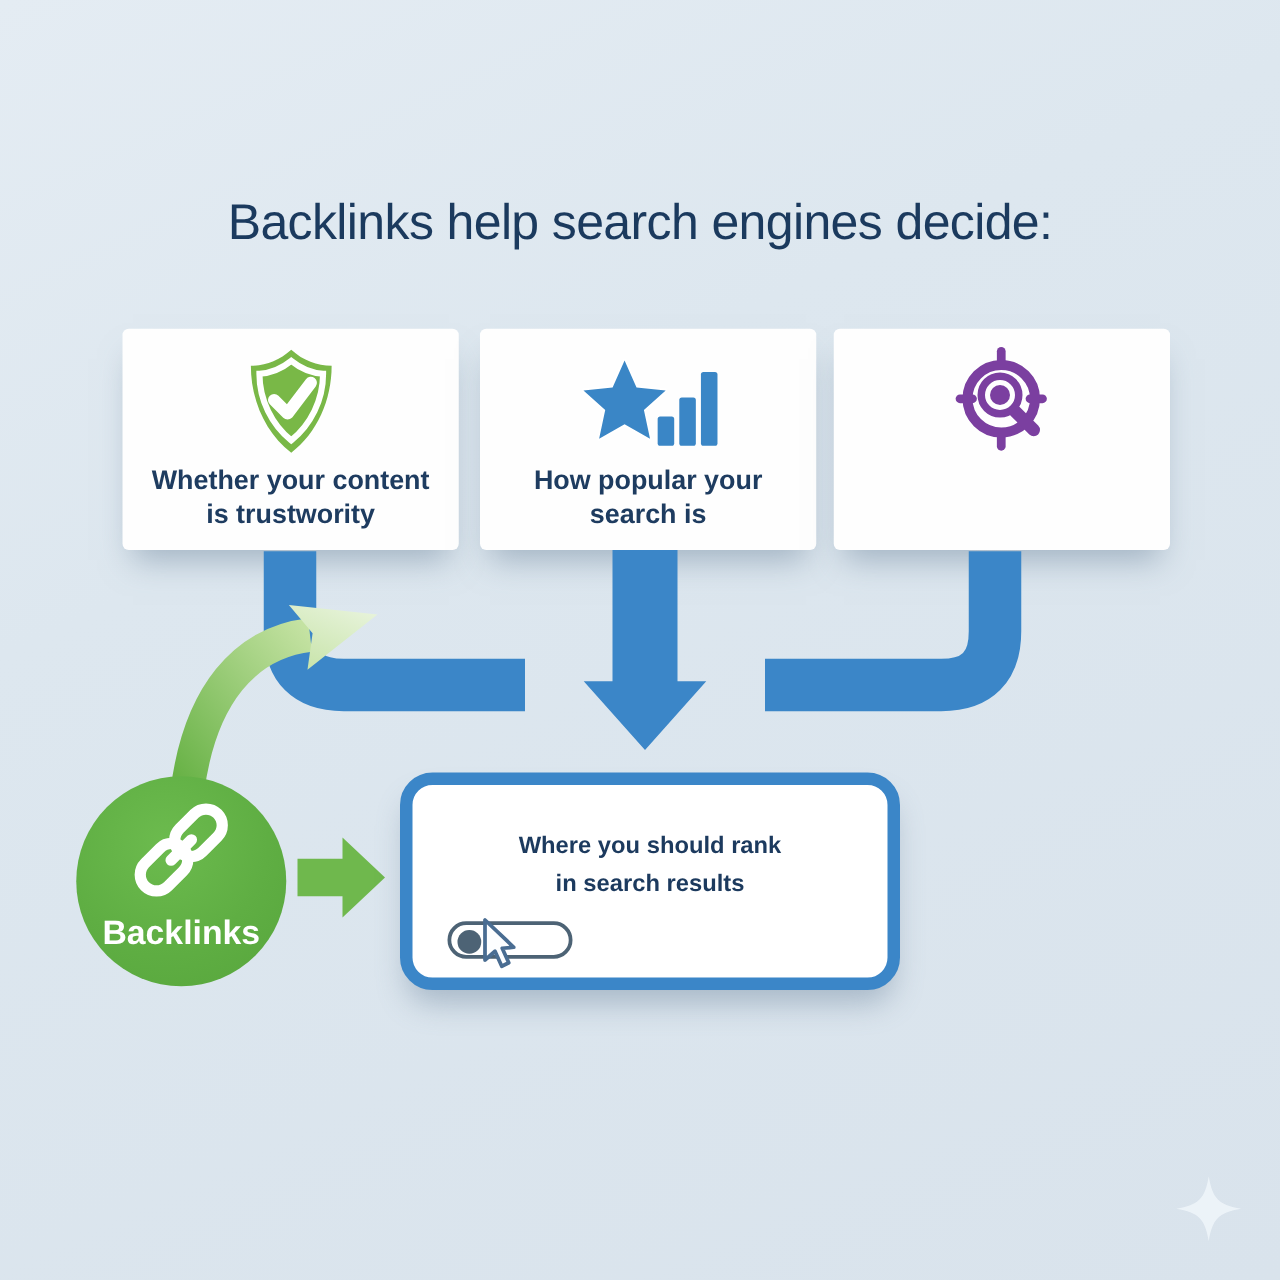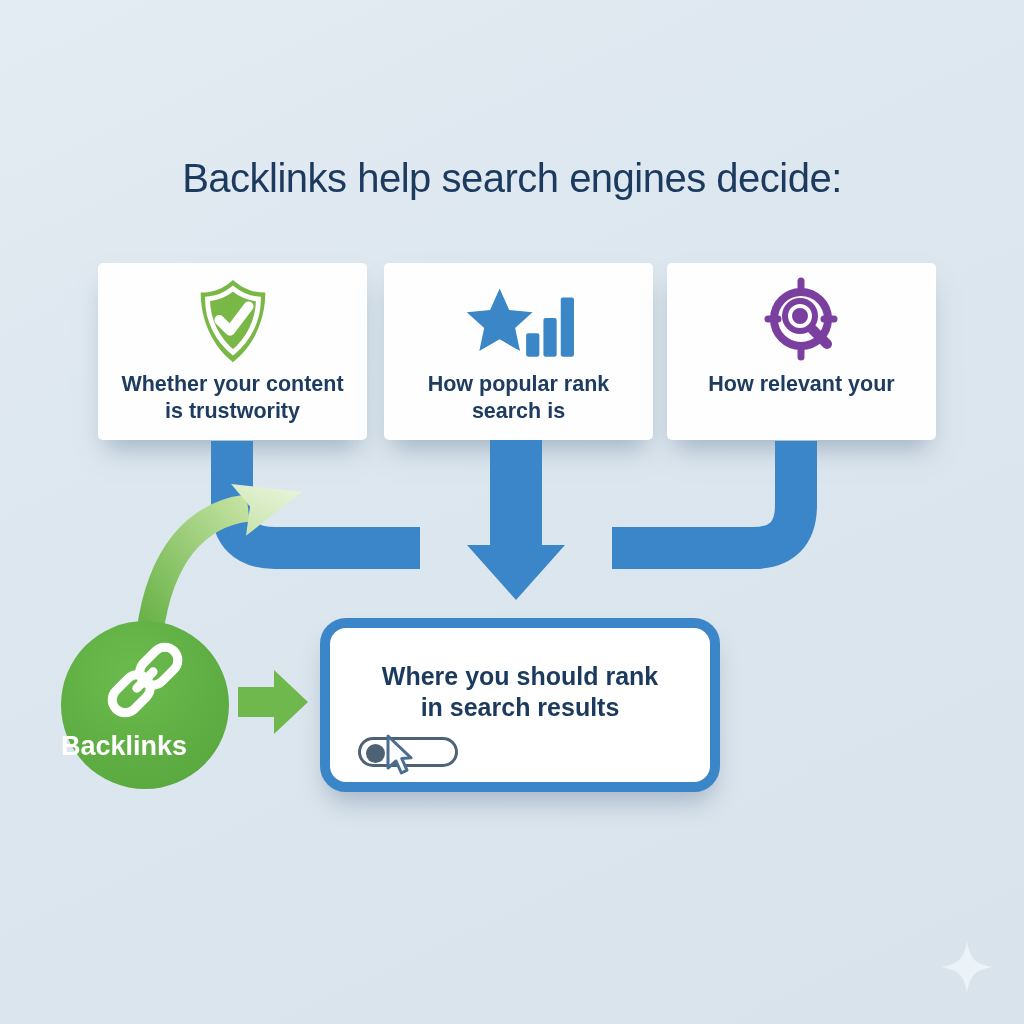--- a/index.html
+++ b/index.html
@@ -18,28 +18,28 @@
     display:flex;flex-direction:column;align-items:center;z-index:2;
   }
   .card.c1{left:98px}.card.c2{left:384px}.card.c3{left:667px}
   .iconwrap{height:100px;margin-top:8px;display:flex;align-items:center;justify-content:center;}
   .card-label{font-size:21.5px;font-weight:bold;color:#1e3c60;text-align:center;line-height:27px;}
   .arrows{position:absolute;left:0;top:0;z-index:3;pointer-events:none;}
   .badge{
     position:absolute;left:61px;top:621px;width:168px;height:168px;border-radius:50%;
     background:radial-gradient(circle at 42% 32%,#6cbb4e 0%,#5fae43 55%,#57a63c 100%);z-index:4;
   }
-  .badge-label{position:absolute;left:0;top:110px;width:100%;text-align:left;color:#fff;font-weight:bold;font-size:27px;}
+  .badge-label{position:absolute;left:0;top:110px;width:100%;text-align:center;color:#fff;font-weight:bold;font-size:27px;}
   .chain{position:absolute;left:40px;top:16px;}
   .result{
     position:absolute;left:320px;top:618px;width:400px;height:174px;box-sizing:border-box;
     background:#fff;border:10px solid #3b86c8;border-radius:26px;z-index:4;
     box-shadow:0 16px 24px -6px rgba(104,128,152,.45);
   }
-  .result-text{margin-top:33px;text-align:center;font-size:25px;font-weight:bold;color:#1c3a5e;line-height:31px;}
+  .result-text{margin-top:33px;text-align:center;font-size:19px;font-weight:bold;color:#1c3a5e;line-height:31px;}
   .pill{
     position:absolute;left:28px;top:109px;width:100px;height:30px;box-sizing:border-box;
     border:3px solid #4d6375;border-radius:16px;background:#fff;
   }
   .pill-dot{position:absolute;left:5px;top:4px;width:19px;height:19px;border-radius:50%;background:#4d6375;}
   .cursor{position:absolute;left:56px;top:106px;}
   .sparkle{position:absolute;left:938px;top:938px;z-index:1;}
 </style>
 </head>
 <body>
@@ -67,42 +67,41 @@
       <svg width="112" height="82" viewBox="0 0 110 80">
         <rect x="62" y="52" width="13" height="23" rx="2" fill="#3a86c6"></rect>
         <rect x="79" y="37" width="13" height="38" rx="2" fill="#3a86c6"></rect>
         <rect x="96" y="17" width="13" height="58" rx="2" fill="#3a86c6"></rect>
         <g transform="translate(36,42)">
           <polygon points="0,-34 9.4,-12.9 32.3,-10.5 15.2,4.9 20,27.5 0,16 -20,27.5 -15.2,4.9 -32.3,-10.5 -9.4,-12.9" fill="#3a86c6" stroke="#ffffff" stroke-width="3" stroke-linejoin="round" paint-order="stroke"></polygon>
         </g>
       </svg>
     </div>
     <div class="card-label">
-      <div>How popular rank</div>
+      <div>How popular your</div>
       <div>search is</div>
     </div>
   </div>
 
   <div class="card c3">
     <div class="iconwrap">
       <svg width="96" height="94" viewBox="0 0 96 94">
         <g stroke="#7b3fa0" stroke-linecap="round" fill="none">
           <line x1="47" y1="7" x2="47" y2="17" stroke-width="7"></line>
           <line x1="47" y1="73" x2="47" y2="83" stroke-width="7"></line>
           <line x1="14" y1="45" x2="24" y2="45" stroke-width="7"></line>
           <line x1="70" y1="45" x2="80" y2="45" stroke-width="7"></line>
           <circle cx="47" cy="45" r="27" stroke-width="8"></circle>
           <circle cx="46" cy="42" r="15" stroke-width="6"></circle>
           <line x1="58" y1="55" x2="73" y2="70" stroke-width="10"></line>
         </g>
         <circle cx="46" cy="42" r="8" fill="#7b3fa0"></circle>
       </svg>
     </div>
     <div class="card-label">
-      <div>How relevant your</div>
     </div>
   </div>
 
   <svg class="arrows" width="1024" height="1024" viewBox="0 0 1024 1024">
     <defs>
       <linearGradient id="curveGrad" x1="0" y1="1" x2="1" y2="0">
         <stop offset="0" stop-color="#68b246"></stop>
         <stop offset="1" stop-color="#c4e2a2"></stop>
       </linearGradient>
       <linearGradient id="headGrad" x1="0" y1="1" x2="1" y2="0">

